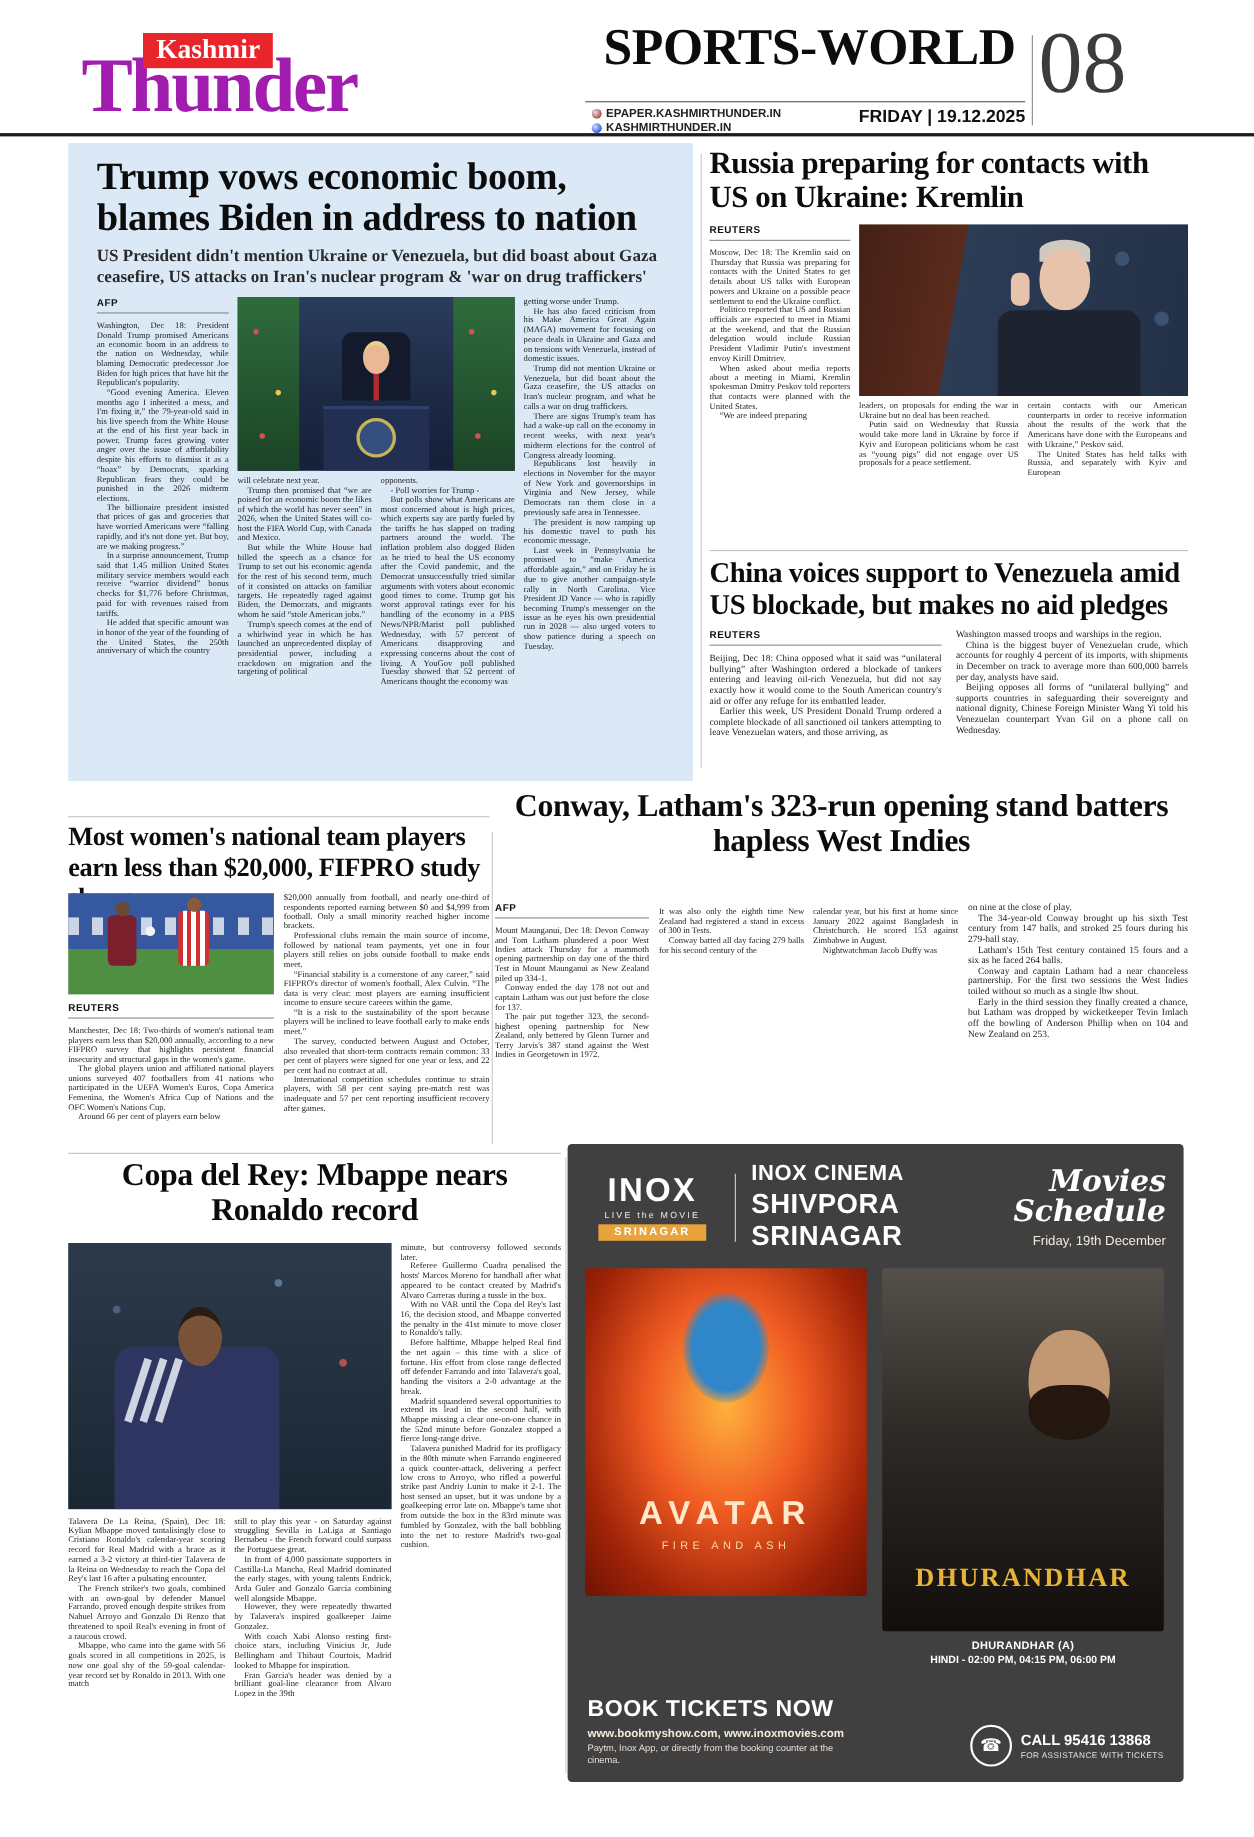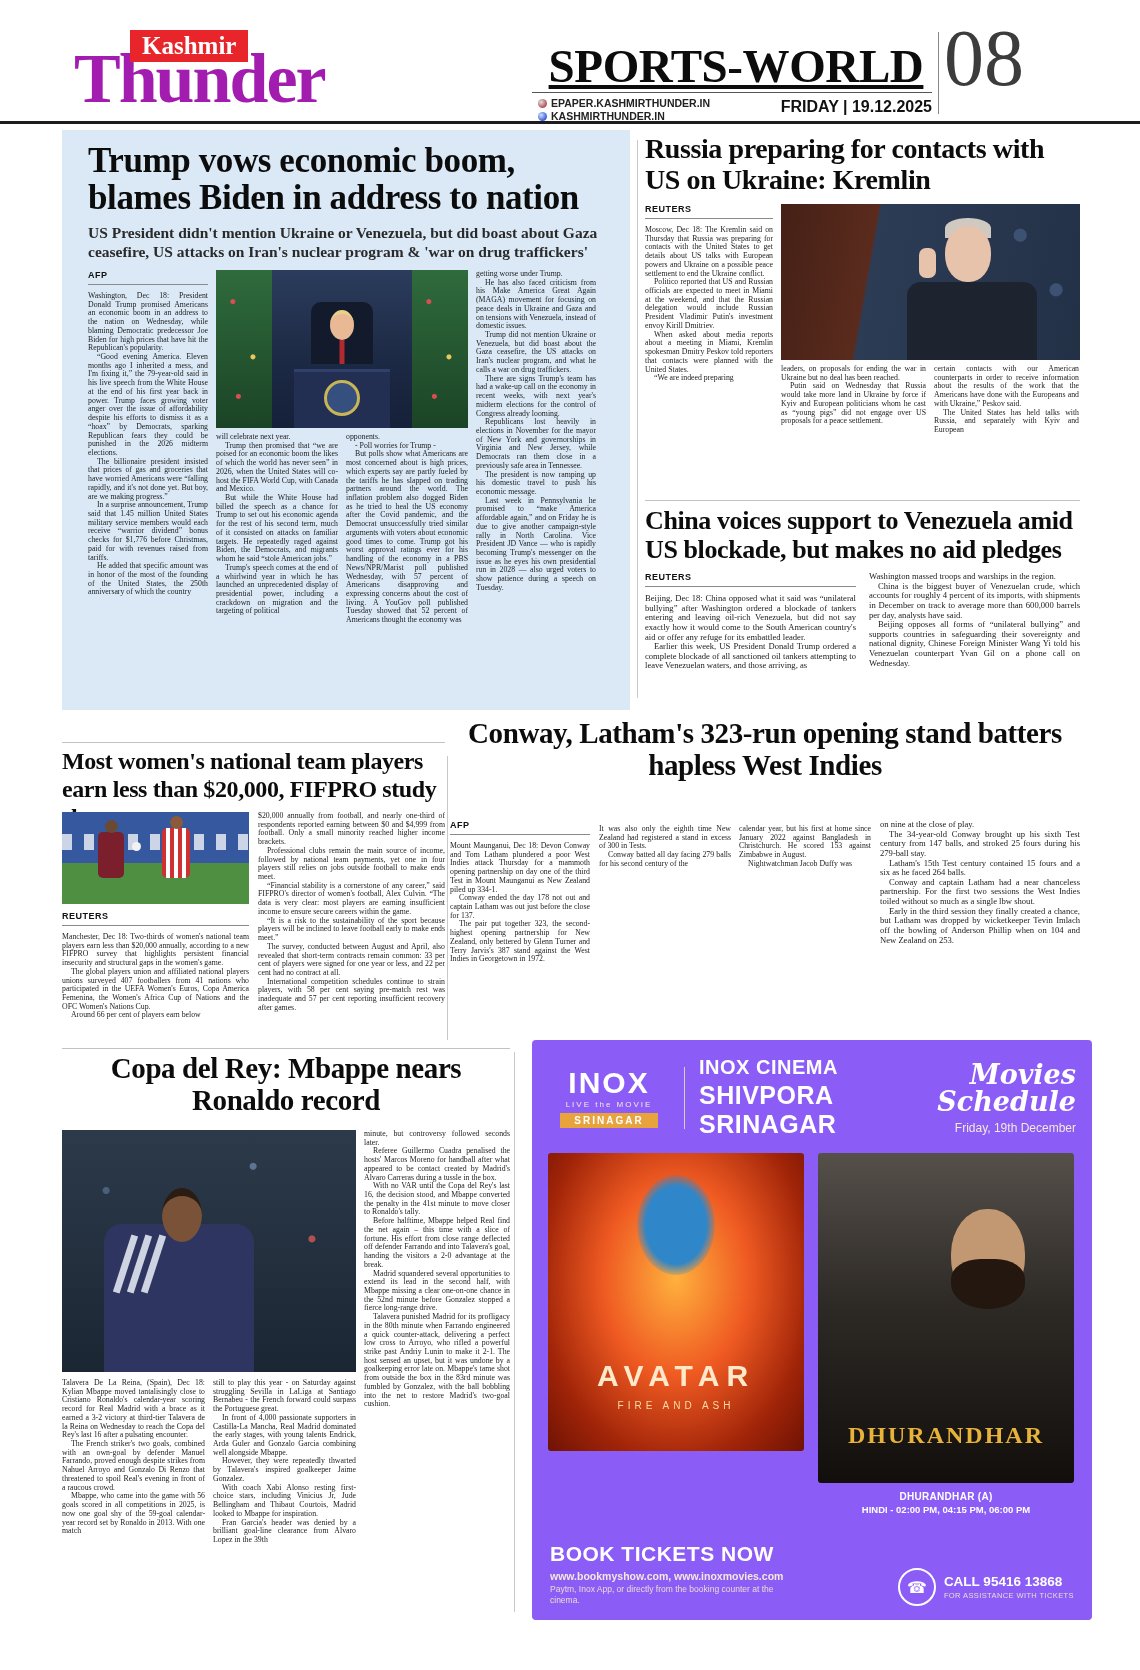--- a/index.html
+++ b/index.html
@@ -9,23 +9,23 @@
   .hrule{position:absolute;height:1px;background:#c2c2c2;}
   .vrule{position:absolute;width:1px;background:#c9c9c9;}
   .thickrule{position:absolute;left:0;width:1140px;height:3px;background:#1c1c1c;}
   
   .logo-wrap{position:absolute;left:74px;top:26px;width:280px;height:92px;}
   .logo-main{font-family:"Liberation Serif",serif;font-weight:bold;font-size:70px;line-height:1;
              letter-spacing:-2px;color:#a21caf;position:absolute;left:0;top:18px;}
   .logo-top{position:absolute;left:56px;top:4px;background:#e8252a;color:#fff;
             font-family:"Liberation Serif",serif;font-weight:bold;font-size:25px;
             padding:2px 12px;letter-spacing:0;}
-  .section-title{position:absolute;left:540px;top:39px;width:392px;text-align:center;
+  .section-title{position:absolute;left:540px;top:16px;width:392px;text-align:center;
                  font-family:"Liberation Serif",serif;font-size:47px;font-weight:normal;
-                 letter-spacing:1px;color:#0d0d0d;text-decoration:underline;}
+                 letter-spacing:1px;color:#0d0d0d;}
   .section-rule{position:absolute;left:532px;top:92px;width:400px;height:1px;background:#555;}
   .hdr-links{position:absolute;left:538px;top:97px;font-family:"Liberation Sans",sans-serif;
              font-size:10.5px;font-weight:bold;color:#222;line-height:1.25;}
   .hdr-link-row{display:flex;align-items:center;gap:4px;}
   .globe{display:inline-block;width:9px;height:9px;border-radius:50%;}
   .globe.g1{background:radial-gradient(circle at 35% 35%,#e0e0e0,#b05050 70%);}
   .globe.g2{background:radial-gradient(circle at 35% 35%,#cfe2ff,#3a5bd9 70%);}
   .hdr-date{position:absolute;left:742px;top:98px;width:190px;text-align:right;
             font-family:"Liberation Sans",sans-serif;font-size:16px;font-weight:bold;color:#111;}
   .hdr-vline{position:absolute;left:938px;top:32px;width:1px;height:82px;background:#888;}
@@ -132,21 +132,21 @@
                  radial-gradient(circle at 65% 15%,#5c7490 0 3px,transparent 4px),
                  radial-gradient(circle at 85% 45%,#b05050 0 3px,transparent 4px),
                  radial-gradient(circle at 35% 55%,#49617c 0 3px,transparent 4px),
                  linear-gradient(180deg,#2c3a4a,#1b2633);}
   .mb-body{position:absolute;left:42px;bottom:0;width:150px;height:148px;background:#2e3560;border-radius:18px 18px 0 0;}
   .mb-stripe{position:absolute;top:10px;width:7px;height:60px;background:#cfd4e2;transform:rotate(18deg);}
   .mb-s1{left:18px;}.mb-s2{left:32px;}.mb-s3{left:46px;}
   .mb-head{position:absolute;left:100px;bottom:130px;width:40px;height:46px;background:#7a5238;border-radius:50%;
            border-top:8px solid #2a1c12;}
   
-  .ad-block{position:absolute;left:532px;top:1040px;width:560px;height:580px;background:#8b5cf6;
+  .ad-block{position:absolute;left:516px;top:1040px;width:560px;height:580px;background:#404040;
             border-radius:4px;font-family:"Liberation Sans",sans-serif;color:#fff;}
   .ad-header{display:flex;align-items:center;gap:14px;padding:16px 16px 8px 16px;}
   .inox-logo{width:122px;text-align:center;}
   .inox-name{font-size:30px;font-weight:bold;letter-spacing:2px;line-height:1;}
   .inox-tag{font-size:8px;letter-spacing:2px;margin-top:2px;color:#f4e9dd;}
   .inox-city{display:inline-block;margin-top:4px;background:#e8a33d;color:#fff;font-size:10px;
              font-weight:bold;letter-spacing:2px;padding:2px 14px;}
   .ad-vline{width:1px;height:62px;background:#d8cfcb;}
   .ad-titles{flex:1;}
   .ad-title1{font-size:20px;font-weight:bold;letter-spacing:.5px;}
@@ -215,21 +215,21 @@
     <div class="t-head hl">Trump vows economic boom, blames Biden in address to nation</div>
     <div class="t-sub">US President didn't mention Ukraine or Venezuela, but did boast about Gaza ceasefire, US attacks on Iran's nuclear program &amp; 'war on drug traffickers'</div>
     <div class="t-body">
       <div class="t-c">
         <div class="byline">AFP</div>
         <div class="col" style="height:400px;">
             <p>Washington, Dec 18: President Donald Trump promised Americans an economic boom in an address to the nation on Wednesday, while blaming Democratic predecessor Joe Biden for high prices that have hit the Republican's popularity.</p>
             <p>“Good evening America. Eleven months ago I inherited a mess, and I'm fixing it,” the 79-year-old said in his live speech from the White House at the end of his first year back in power. Trump faces growing voter anger over the issue of affordability despite his efforts to dismiss it as a “hoax” by Democrats, sparking Republican fears they could be punished in the 2026 midterm elections.</p>
             <p>The billionaire president insisted that prices of gas and groceries that have worried Americans were “falling rapidly, and it's not done yet. But boy, are we making progress.”</p>
             <p>In a surprise announcement, Trump said that 1.45 million United States military service members would each receive “warrior dividend” bonus checks for $1,776 before Christmas, paid for with revenues raised from tariffs.</p>
-            <p>He added that specific amount was in honor of the most of the founding of the United States, the 250th anniversary of which the country</p>
+            <p>He added that specific amount was in honor of the year of the founding of the United States, the 250th anniversary of which the country</p>
           </div>
       </div>
       <div class="t-mid">
         <div class="photo trump-photo">
           <div class="tp-tree left"></div>
           <div class="tp-tree right"></div>
           <div class="tp-man">
             <div class="tp-head"></div>
             <div class="tp-tie"></div>
           </div>
@@ -336,21 +336,21 @@
             <p>Manchester, Dec 18: Two-thirds of women's national team players earn less than $20,000 annually, according to a new FIFPRO survey that highlights persistent financial insecurity and structural gaps in the women's game.</p>
             <p>The global players union and affiliated national players unions surveyed 407 footballers from 41 nations who participated in the UEFA Women's Euros, Copa America Femenina, the Women's Africa Cup of Nations and the OFC Women's Nations Cup.</p>
             <p>Around 66 per cent of players earn below</p>
           </div>
       </div>
       <div class="f-c col">
           <p>$20,000 annually from football, and nearly one-third of respondents reported earning between $0 and $4,999 from football. Only a small minority reached higher income brackets.</p>
           <p>Professional clubs remain the main source of income, followed by national team payments, yet one in four players still relies on jobs outside football to make ends meet.</p>
           <p>“Financial stability is a cornerstone of any career,” said FIFPRO's director of women's football, Alex Culvin. “The data is very clear: most players are earning insufficient income to ensure secure careers within the game.</p>
           <p>“It is a risk to the sustainability of the sport because players will be inclined to leave football early to make ends meet.”</p>
-          <p>The survey, conducted between August and April, also revealed that short-term contracts remain common: 33 per cent of players were signed for one year or less, and 22 per cent had no contract at all.</p>
+          <p>The survey, conducted between August and October, also revealed that short-term contracts remain common: 33 per cent of players were signed for one year or less, and 22 per cent had no contract at all.</p>
           <p>International competition schedules continue to strain players, with 58 per cent saying pre-match rest was inadequate and 57 per cent reporting insufficient recovery after games.</p>
         </div>
     </div>
   </div>
 
   <div class="vrule" style="left:447px;top:756px;height:284px;"></div>
 
   <div class="cricket-block">
     <div class="k-head hl">Conway, Latham's 323-run opening stand batters hapless West Indies</div>
     <div class="k-body">

